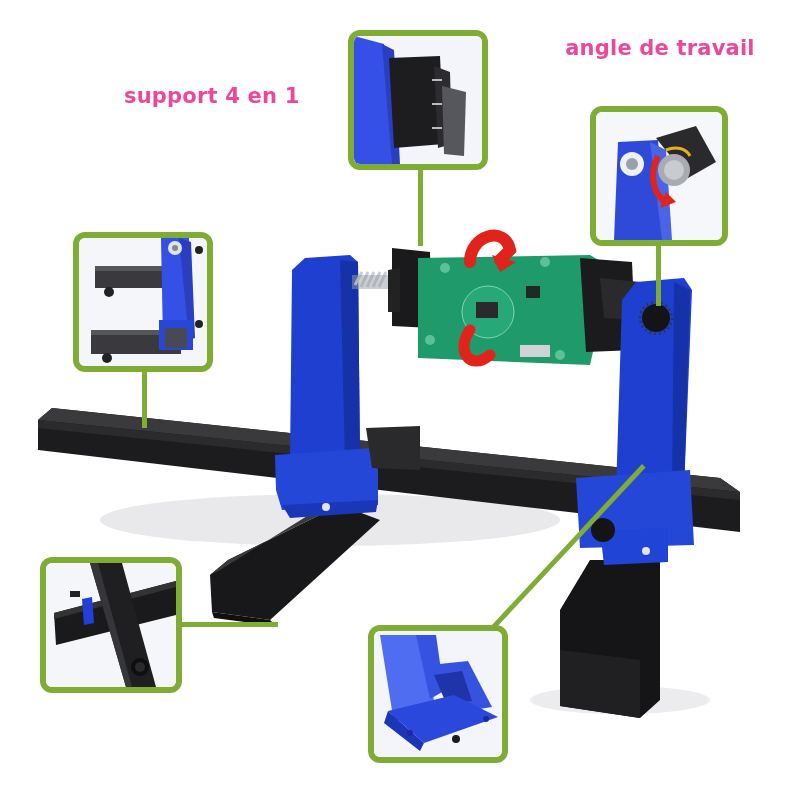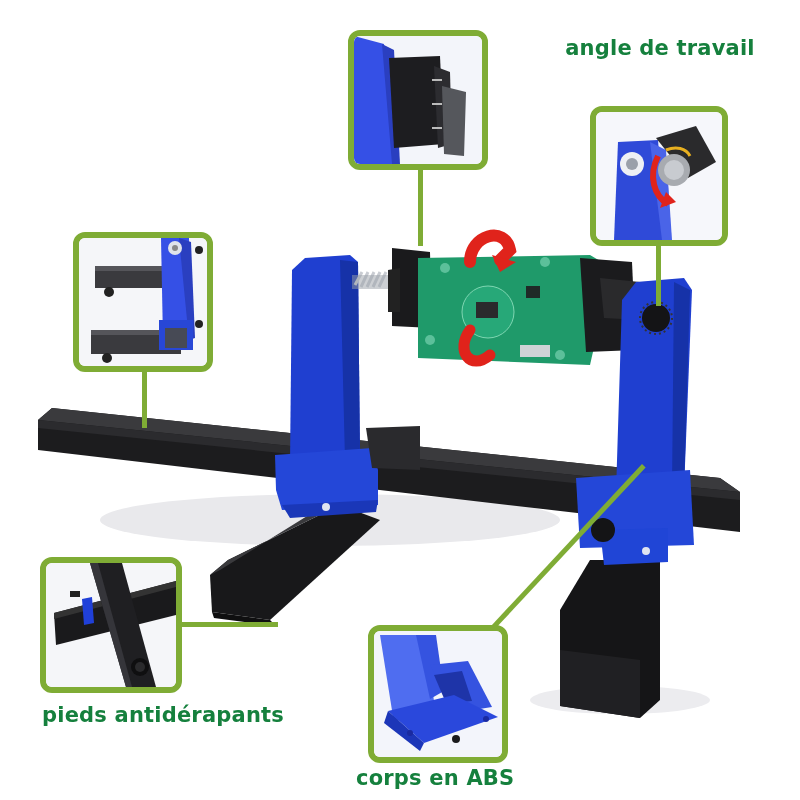--- a/index.html
+++ b/index.html
@@ -2,21 +2,21 @@
 <html><head>
 <meta charset="utf-8">
 <style>
   * { box-sizing: border-box; margin: 0; padding: 0; }
   html, body { width: 800px; height: 800px; background: #ffffff; overflow: hidden; }
   body { position: relative; font-family: "DejaVu Sans", "Liberation Sans", sans-serif; }
   .canvas { position: absolute; left: 0; top: 0; width: 800px; height: 800px; background: #ffffff; }
 
   .label {
     position: absolute;
-    color: #15803d;
+    color: #ec4899;
     font-weight: bold;
     font-size: 21px;
     letter-spacing: 0.2px;
     line-height: 1.2;
     white-space: nowrap;
   }
   .label.center { text-align: center; }
 
   .inset {
     position: absolute;
@@ -98,20 +98,21 @@
 
     <polygon points="366,428 420,426 420,470 372,468" fill="#2a2a2d"></polygon>
   </svg>
 
   <div class="line" style="left:418px; top:168px; width:5px; height:78px;"></div>
   <div class="line" style="left:656px; top:244px; width:5px; height:62px;"></div>
   <div class="line" style="left:142px; top:366px; width:5px; height:62px;"></div>
   <div class="line" style="left:182px; top:622px; width:96px; height:5px;"></div>
   <div class="line" style="left:432px; top:464px; width:5px; height:220px; transform-origin: top left; transform: translate(210px, 0) rotate(43deg);"></div>
 
+  <div class="label" style="left:124px; top:84px;">support 4 en 1</div>
   <div class="inset" style="left:348px; top:30px; width:140px; height:140px;">
     <svg viewBox="0 0 128 128">
       <rect width="128" height="128" fill="#f3f5fa"></rect>
       <polygon points="0,0 30,8 40,128 0,128" fill="#3550e6"></polygon>
       <polygon points="28,8 40,14 46,128 38,128" fill="#2a3fc0"></polygon>
       <polygon points="35,22 86,20 90,108 40,112" fill="#1d1d20"></polygon>
       <polygon points="80,30 96,36 98,108 84,112" fill="#2c2c30"></polygon>
       <polygon points="88,50 112,56 110,120 90,118" fill="#55575c"></polygon>
       <g stroke="#bbb" stroke-width="2">
           <line x1="78" y1="44" x2="88" y2="44"></line>
@@ -166,31 +167,29 @@
       <polygon points="8,50 130,18 130,52 10,82" fill="#1a1a1c"></polygon>
       <polygon points="8,50 130,18 130,24 8,56" fill="#333"></polygon>
       <polygon points="36,36 46,34 48,60 38,62" fill="#2040d8"></polygon>
       <rect x="24" y="28" width="10" height="6" fill="#222"></rect>
       <polygon points="44,0 76,0 110,124 80,124" fill="#1f1f22"></polygon>
       <polygon points="44,0 52,0 86,124 80,124" fill="#35353a"></polygon>
       <circle cx="94" cy="104" r="9" fill="#0f0f10"></circle>
       <circle cx="94" cy="104" r="5" fill="#2a2a2c"></circle>
     </svg>
   </div>
-  <div class="label" style="left:42px; top:703px;">pieds antidérapants</div>
 
   <div class="inset" style="left:368px; top:625px; width:140px; height:138px;">
     <svg viewBox="0 0 128 126">
       <rect width="128" height="126" fill="#f3f5fb"></rect>
       <polygon points="6,4 50,4 60,70 20,92" fill="#4f6df0"></polygon>
       <polygon points="42,4 62,4 70,60 56,68" fill="#3553e0"></polygon>
       <polygon points="56,34 94,30 118,76 80,82" fill="#3553e0"></polygon>
       <polygon points="60,44 88,40 98,70 72,72" fill="#1e34a8"></polygon>
       <polygon points="14,80 80,64 124,86 50,112" fill="#2a48dc"></polygon>
       <polygon points="14,80 50,112 46,120 10,92" fill="#1c36b8"></polygon>
       <circle cx="36" cy="102" r="3" fill="#1a2aa0"></circle>
       <circle cx="112" cy="88" r="3" fill="#1a2aa0"></circle>
       <circle cx="82" cy="108" r="4" fill="#1a1a1c"></circle>
     </svg>
   </div>
-  <div class="label" style="left:356px; top:766px;">corps en ABS</div>
 
 </div>
 
 </body></html>

